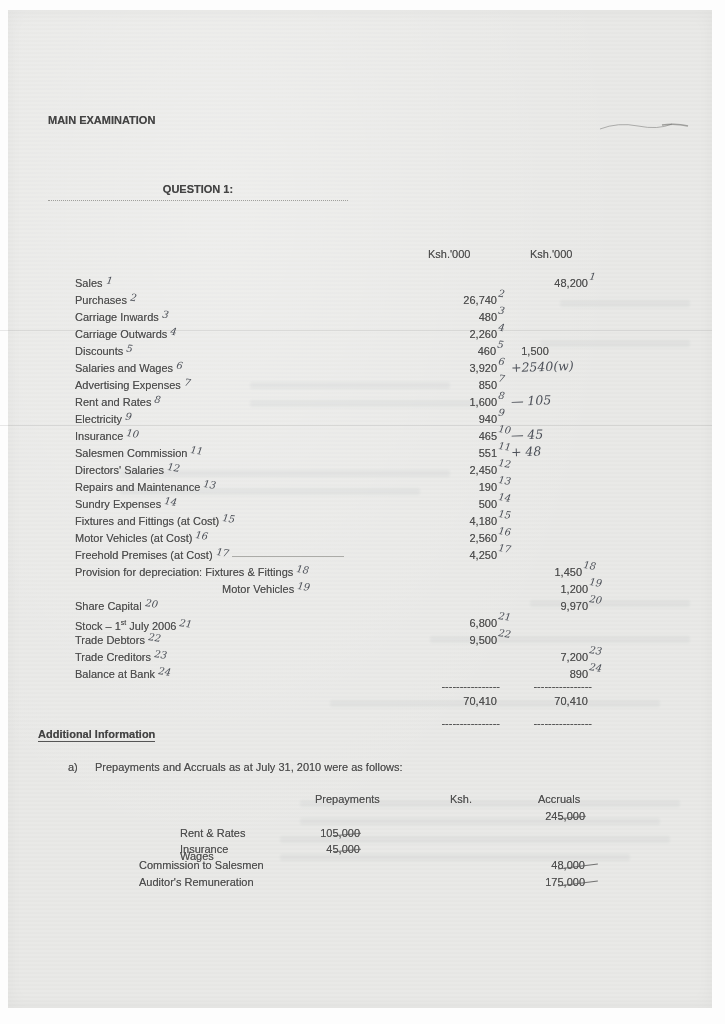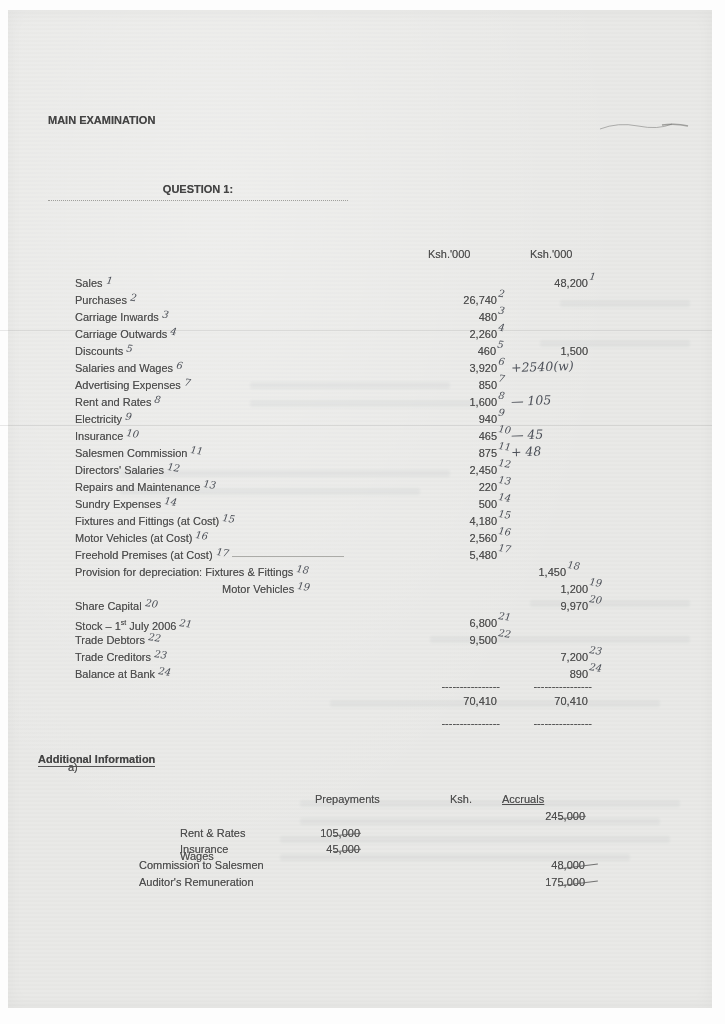--- a/index.html
+++ b/index.html
@@ -98,21 +98,21 @@
         <span class="txt tb-label" style="left: 75px;">Carriage Inwards<span class="hw ann">3</span></span>
         <div class="txt cell" style="left: 390px; width: 107px; top: 0px;"><span>480</span><span class="hw ann">3</span></div>
       </div>
       <div class="tb-row" style="top: 327px;">
         <span class="txt tb-label" style="left: 75px;">Carriage Outwards<span class="hw ann">4</span></span>
         <div class="txt cell" style="left: 390px; width: 107px; top: 0px;"><span>2,260</span><span class="hw ann">4</span></div>
       </div>
       <div class="tb-row" style="top: 344px;">
         <span class="txt tb-label" style="left: 75px;">Discounts<span class="hw ann">5</span></span>
         <div class="txt cell" style="left: 389px; width: 107px; top: 0px;"><span>460</span><span class="hw ann">5</span></div>
-        <div class="txt cell" style="left: 482px; width: 106px; top: 0px;"><span>1,500</span></div>
+        <div class="txt cell" style="left: 482px; width: 106px; top: 0px; text-align: center;"><span>1,500</span></div>
       </div>
       <div class="tb-row" style="top: 361px;">
         <span class="txt tb-label" style="left: 75px;">Salaries and Wages<span class="hw ann">6</span></span>
         <div class="txt cell" style="left: 390px; width: 107px; top: 0px;"><span>3,920</span><span class="hw ann">6</span><span class="hw extra">+2540(w)</span></div>
       </div>
       <div class="tb-row" style="top: 378px;">
         <span class="txt tb-label" style="left: 75px;">Advertising Expenses<span class="hw ann">7</span></span>
         <div class="txt cell" style="left: 390px; width: 107px; top: 0px;"><span>850</span><span class="hw ann">7</span></div>
       </div>
       <div class="tb-row" style="top: 395px;">
@@ -122,49 +122,49 @@
       <div class="tb-row" style="top: 412px;">
         <span class="txt tb-label" style="left: 75px;">Electricity<span class="hw ann">9</span></span>
         <div class="txt cell" style="left: 390px; width: 107px; top: 0px;"><span>940</span><span class="hw ann">9</span></div>
       </div>
       <div class="tb-row" style="top: 429px;">
         <span class="txt tb-label" style="left: 75px;">Insurance<span class="hw ann">10</span></span>
         <div class="txt cell" style="left: 390px; width: 107px; top: 0px;"><span>465</span><span class="hw ann">10</span><span class="hw extra">— 45</span></div>
       </div>
       <div class="tb-row" style="top: 446px;">
         <span class="txt tb-label" style="left: 75px;">Salesmen Commission<span class="hw ann">11</span></span>
-        <div class="txt cell" style="left: 390px; width: 107px; top: 0px;"><span>875</span><span class="hw ann">11</span><span class="hw extra">+ 48</span></div>
+        <div class="txt cell" style="left: 390px; width: 107px; top: 0px;"><span>551</span><span class="hw ann">11</span><span class="hw extra">+ 48</span></div>
       </div>
       <div class="tb-row" style="top: 463px;">
         <span class="txt tb-label" style="left: 75px;">Directors' Salaries<span class="hw ann">12</span></span>
         <div class="txt cell" style="left: 390px; width: 107px; top: 0px;"><span>2,450</span><span class="hw ann">12</span></div>
       </div>
       <div class="tb-row" style="top: 480px;">
         <span class="txt tb-label" style="left: 75px;">Repairs and Maintenance<span class="hw ann">13</span></span>
-        <div class="txt cell" style="left: 390px; width: 107px; top: 0px;"><span>220</span><span class="hw ann">13</span></div>
+        <div class="txt cell" style="left: 390px; width: 107px; top: 0px;"><span>190</span><span class="hw ann">13</span></div>
       </div>
       <div class="tb-row" style="top: 497px;">
         <span class="txt tb-label" style="left: 75px;">Sundry Expenses<span class="hw ann">14</span></span>
         <div class="txt cell" style="left: 390px; width: 107px; top: 0px;"><span>500</span><span class="hw ann">14</span></div>
       </div>
       <div class="tb-row" style="top: 514px;">
         <span class="txt tb-label" style="left: 75px;">Fixtures and Fittings (at Cost)<span class="hw ann">15</span></span>
         <div class="txt cell" style="left: 390px; width: 107px; top: 0px;"><span>4,180</span><span class="hw ann">15</span></div>
       </div>
       <div class="tb-row" style="top: 531px;">
         <span class="txt tb-label" style="left: 75px;">Motor Vehicles (at Cost)<span class="hw ann">16</span></span>
         <div class="txt cell" style="left: 390px; width: 107px; top: 0px;"><span>2,560</span><span class="hw ann">16</span></div>
       </div>
       <div class="tb-row" style="top: 548px;">
         <span class="txt tb-label" style="left: 75px;">Freehold Premises (at Cost)<span class="hw ann">17</span><span class="line-after"></span></span>
-        <div class="txt cell" style="left: 390px; width: 107px; top: 0px;"><span>5,480</span><span class="hw ann">17</span></div>
+        <div class="txt cell" style="left: 390px; width: 107px; top: 0px;"><span>4,250</span><span class="hw ann">17</span></div>
       </div>
       <div class="tb-row" style="top: 565px;">
         <span class="txt tb-label" style="left: 75px;">Provision for depreciation: Fixtures &amp; Fittings<span class="hw ann">18</span></span>
-        <div class="txt cell" style="left: 460px; width: 106px; top: 0px;"><span>1,450</span><span class="hw ann">18</span></div>
+        <div class="txt cell" style="left: 476px; width: 106px; top: 0px;"><span>1,450</span><span class="hw ann">18</span></div>
       </div>
       <div class="tb-row" style="top: 582px;">
         <span class="txt tb-label" style="left: 222px;">Motor Vehicles<span class="hw ann">19</span></span>
         <div class="txt cell" style="left: 482px; width: 106px; top: 0px;"><span>1,200</span><span class="hw ann">19</span></div>
       </div>
       <div class="tb-row" style="top: 599px;">
         <span class="txt tb-label" style="left: 75px;">Share Capital<span class="hw ann">20</span></span>
         <div class="txt cell" style="left: 482px; width: 106px; top: 0px;"><span>9,970</span><span class="hw ann">20</span></div>
       </div>
       <div class="tb-row" style="top: 616px;">
@@ -185,26 +185,27 @@
       </div>
     </div>
 
   <div class="txt cell" style="left:390px;top:679px;width:110px;">----------------</div>
   <div class="txt cell" style="left:482px;top:679px;width:110px;">----------------</div>
   <div class="txt cell" style="left:390px;top:694px;width:107px;">70,410</div>
   <div class="txt cell" style="left:482px;top:694px;width:106px;">70,410</div>
   <div class="txt cell" style="left:390px;top:716px;width:110px;">----------------</div>
   <div class="txt cell" style="left:482px;top:716px;width:110px;">----------------</div>
 
-  <div class="txt bold" style="left:38px;top:727px;margin-top:25px;"><span class="ai-head">Additional Information</span></div>
+  <div class="txt bold" style="left:38px;top:727px;"><span class="ai-head">Additional Information</span></div>
   <div class="txt" style="left:68px;top:760px;">a)</div>
+  <div class="txt" style="left:95px;top:760px;">Prepayments and Accruals as at July 31, 2010 were as follows:</div>
 
   <div class="txt" style="left:315px;top:792px;">Prepayments</div>
   <div class="txt" style="left:450px;top:792px;">Ksh.</div>
-  <div class="txt" style="left:502px;top:792px;text-decoration:underline;">Accruals</div>
+  <div class="txt" style="left:538px;top:792px;">Accruals</div>
   <div id="pp-rows">
       <div class="pp-row" style="top: 809px;">
         <span class="txt tb-label" style="left: 180px; margin-top: 40px;">Wages</span>
         <div class="txt cell" style="left: 495px; width: 90px; top: 0px;"><span class="strike">245,000</span></div>
       </div>
       <div class="pp-row" style="top: 826px;">
         <span class="txt tb-label" style="left: 180px;">Rent &amp; Rates</span>
         <div class="txt cell" style="left: 270px; width: 90px; top: 0px;"><span class="strike">105,000</span></div>
       </div>
       <div class="pp-row" style="top: 842px;">

